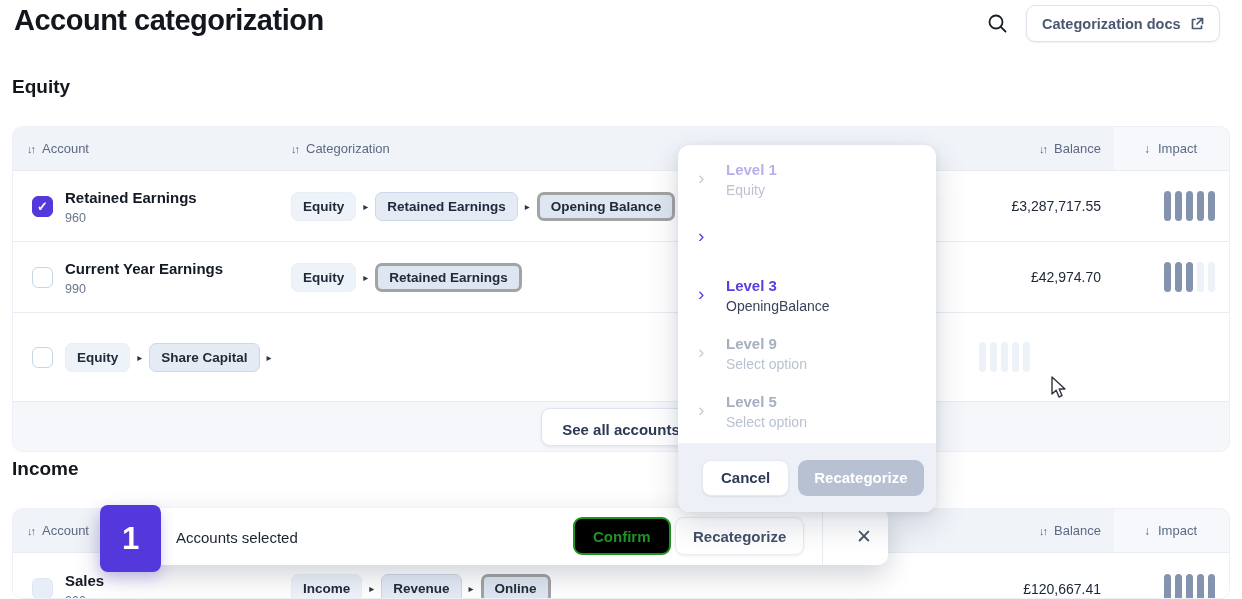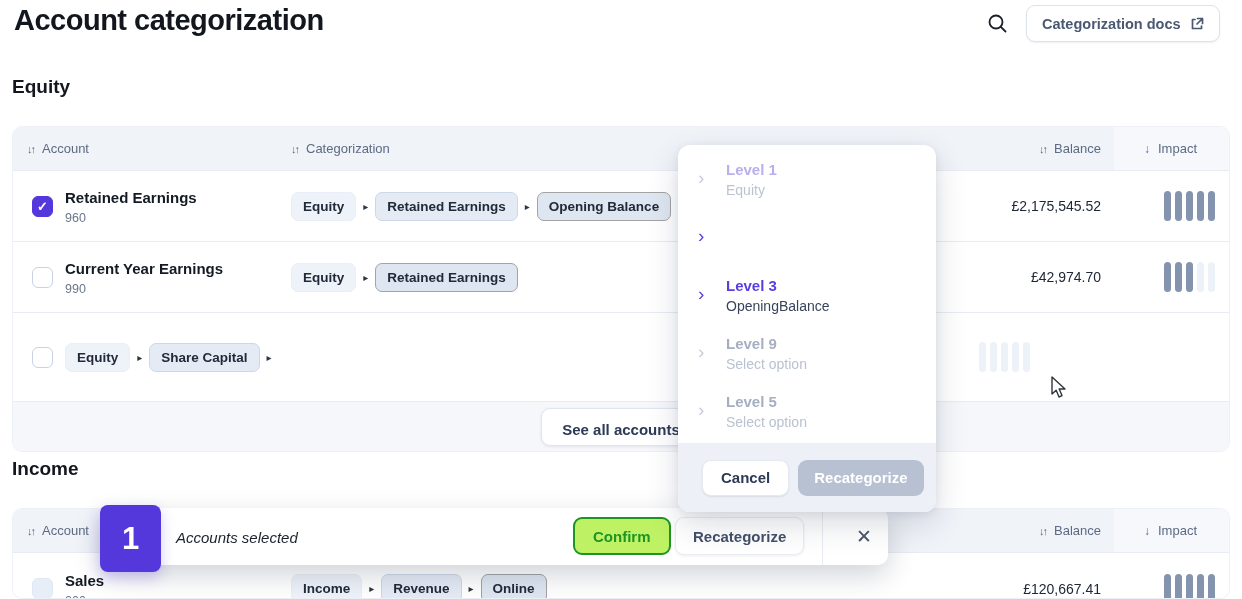--- a/index.html
+++ b/index.html
@@ -44,21 +44,21 @@
   .checkbox.checked { background:#5438dc; border-color:#5438dc; color:#fff;
     font-size:13px; font-weight:700; }
   .checkbox.soft { background:#e8eef8; border-color:#dfe7f4; color:transparent; }
   .acct-name { font-size:15px; font-weight:700; color:#141a24; max-width:205px; line-height:21px; }
   .acct-code { font-size:12.5px; color:#6b7689; margin-top:3px; }
   .cell-chips { display:flex; align-items:center; gap:7px; }
   .chip { height:29px; padding:0 11px; display:inline-flex; align-items:center;
     border-radius:7px; font-weight:700; font-size:13.5px; color:#222a3a; cursor:pointer; white-space:nowrap; }
   .chip.c1 { background:#eef2f9; border:1px solid #e9eef7; }
   .chip.c2 { background:#e4ebf5; border:1px solid #ccd7e7; }
-  .chip.c3 { background:#dee6f1; border:1px solid #a3a3a3; }
+  .chip.c3 { background:#dee6f1; border:3px solid #a3a3a3; }
   .chip-sep { font-size:10px; color:#2c3442; }
   .cell-balance { display:flex; justify-content:flex-end; padding-right:13px;
     font-size:14px; color:#202838; }
   .cell-impact { padding-left:50px; }
   .bars { display:flex; gap:4px; }
   .bar { width:7px; height:30px; border-radius:3.5px; background:#edf1f8; }
   .bar.filled { background:#8494ae; }
 
   .footer-row { height:50px; background:#f5f7fb; border-top:1px solid #e8ecf2;
     display:flex; align-items:center; justify-content:center; }
@@ -86,23 +86,23 @@
   .cancel-btn { height:36px; padding:0 18px; background:#fff; border:1px solid #e5e9f1;
     border-radius:9px; box-shadow:0 1px 2px rgba(20,30,60,.10); font-size:15px; font-weight:700;
     color:#2c3a56; cursor:pointer; }
   .recat-disabled-btn { height:36px; padding:0 16px; background:#b7c1d2; border:none;
     border-radius:9px; font-size:15px; font-weight:700; color:#fff; }
 
   
   .selection-bar { position:absolute; left:100px; top:508px; width:788px; height:57px;
     background:#fff; border-radius:10px; box-shadow:0 10px 28px rgba(25,35,60,.20); z-index:30; }
   .sel-label { position:absolute; left:76px; top:50%; transform:translateY(-50%);
-    font-size:15px; color:#1b222e;font-style:italic; }
+    font-size:15px; color:#1b222e; }
   .confirm-btn { position:absolute; left:473px; top:9px; height:38px; padding:0 18px;
-    background:#bef264; border:2px solid #1e9422; border-radius:9px; color:#1e9422;
+    background:#000000; border:2px solid #1e9422; border-radius:9px; color:#1e9422;
     font-size:15px; font-weight:700; cursor:pointer; }
   .recat-bar-btn { position:absolute; left:575px; top:9px; height:38px; padding:0 17px;
     background:#fff; border:1px solid #e9edf3; box-shadow:0 1px 3px rgba(20,30,60,.08);
     border-radius:9px; color:#43506b; font-size:15px; font-weight:700; cursor:pointer; }
   .sel-divider { position:absolute; left:722px; top:0; bottom:0; width:1px; background:#e8ecf2; }
   .close-btn { position:absolute; left:740px; top:0; width:48px; height:57px; display:flex;
     align-items:center; justify-content:center; font-size:19px; color:#4a5568;
     background:none; border:none; cursor:pointer; }
   .count-box { position:absolute; left:100px; top:505px; width:61px; height:67px;
     background:#5438dc; border-radius:8px; display:flex; align-items:center; justify-content:center;
@@ -163,21 +163,21 @@
         <div class="acct-name">Retained Earnings</div>
         <div class="acct-code">960</div>
       </div>
       <div class="cell-chips">
         <span class="chip c1">Equity</span>
         <span class="chip-sep">▸</span>
         <span class="chip c2">Retained Earnings</span>
         <span class="chip-sep">▸</span>
         <span class="chip c3">Opening Balance</span>
       </div>
-      <div class="cell-balance">£2,175,545.52</div>
+      <div class="cell-balance">£3,287,717.55</div>
       <div class="cell-impact">
           <span class="bars">
             <span class="bar filled"></span>
             <span class="bar filled"></span>
             <span class="bar filled"></span>
             <span class="bar filled"></span>
             <span class="bar filled"></span>
           </span>
         </div>
     </div>

